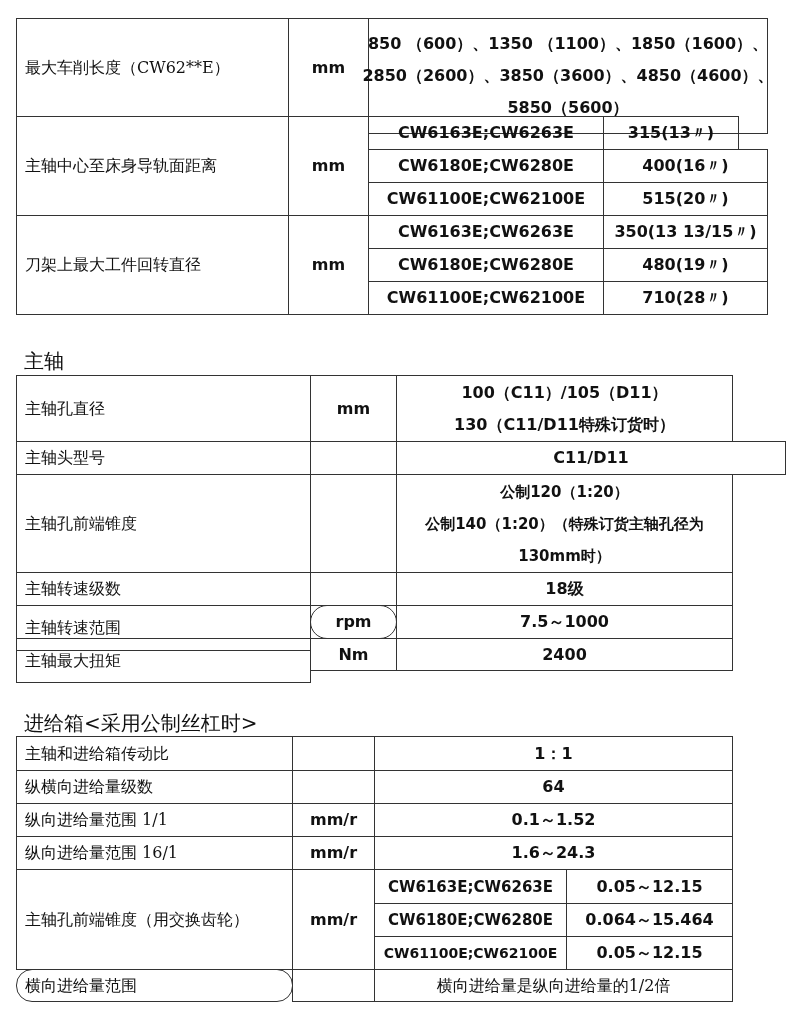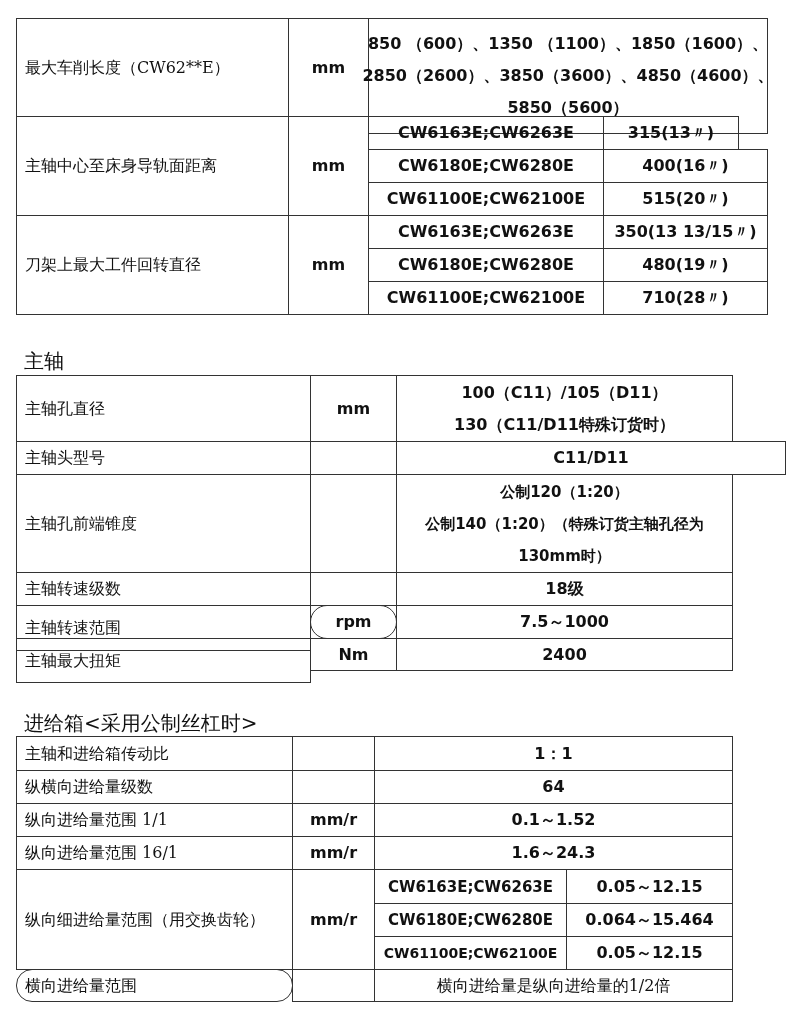--- a/index.html
+++ b/index.html
@@ -91,21 +91,21 @@
   <div class="cell center" style="left:374px;top:770px;width:359px;height:34px;">64</div>
 
   <div class="cell left" style="left:16px;top:803px;width:277px;height:34px;">纵向进给量范围 1/1</div>
   <div class="cell center" style="left:292px;top:803px;width:83px;height:34px;">mm/r</div>
   <div class="cell center" style="left:374px;top:803px;width:359px;height:34px;">0.1～1.52</div>
 
   <div class="cell left" style="left:16px;top:836px;width:277px;height:34px;">纵向进给量范围 16/1</div>
   <div class="cell center" style="left:292px;top:836px;width:83px;height:34px;">mm/r</div>
   <div class="cell center" style="left:374px;top:836px;width:359px;height:34px;">1.6～24.3</div>
 
-  <div class="cell left wrap" style="left:16px;top:869px;width:277px;height:101px;">纵向细进给量范围（用交换齿轮）</div>
+  <div class="cell left wrap" style="left:16px;top:869px;width:277px;height:101px;">主轴孔前端锥度（用交换齿轮）</div>
   <div class="cell center" style="left:292px;top:869px;width:83px;height:101px;">mm/r</div>
   <div class="cell center" style="left:374px;top:869px;width:193px;height:35px;font-size:15px;">CW6163E;CW6263E</div>
   <div class="cell center" style="left:566px;top:869px;width:167px;height:35px;">0.05～12.15</div>
   <div class="cell center" style="left:374px;top:903px;width:193px;height:34px;font-size:15px;">CW6180E;CW6280E</div>
   <div class="cell center" style="left:566px;top:903px;width:167px;height:34px;">0.064～15.464</div>
   <div class="cell center" style="left:374px;top:936px;width:193px;height:34px;font-size:14px;">CW61100E;CW62100E</div>
   <div class="cell center" style="left:566px;top:936px;width:167px;height:34px;">0.05～12.15</div>
 
   <div class="cell left" style="left:16px;top:969px;width:277px;height:33px;border-radius:16px;">横向进给量范围</div>
   <div class="cell center" style="left:292px;top:969px;width:83px;height:33px;"></div>

